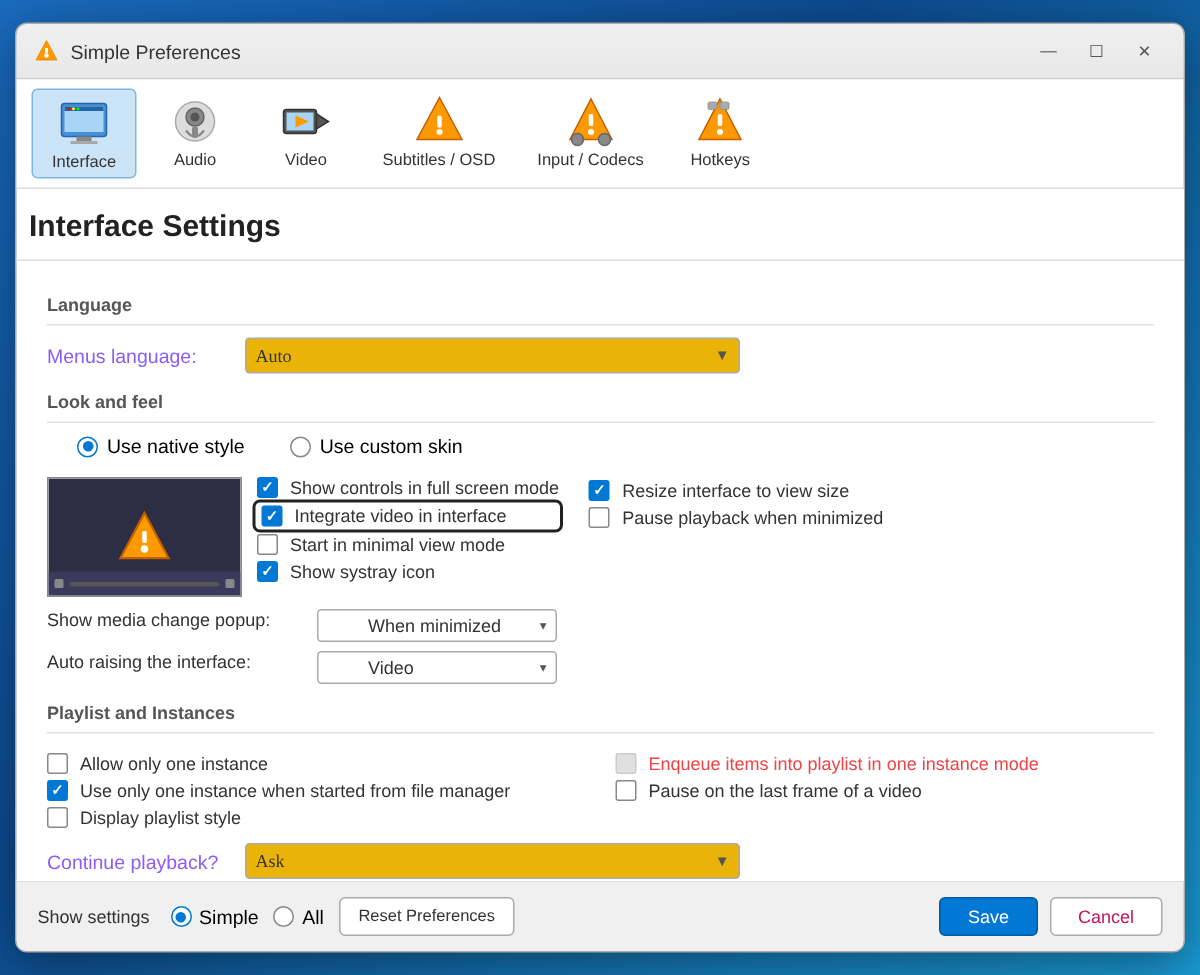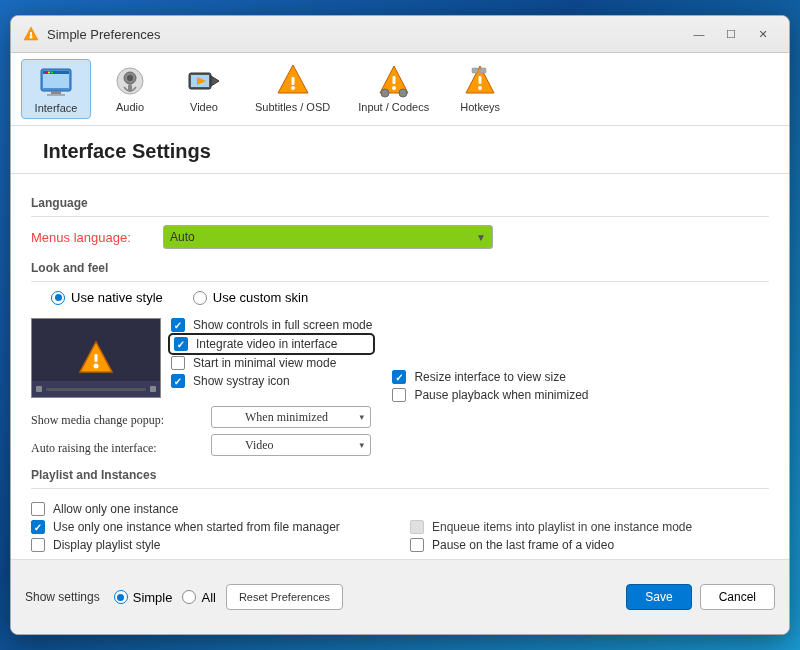--- a/index.html
+++ b/index.html
@@ -98,21 +98,21 @@
     .content-area {
       flex: 1;
       overflow-y: auto;
       padding: 0;
       background: #fff;
     }
     .section-title {
       font-size: 20px;
       font-weight: 600;
       color: #222;
-      padding: 14px 32px 10px;
+      padding: 14px 8px 10px;
       border-bottom: 1px solid #ddd;
     }
 
     .settings-body {
       padding: 10px 20px;
     }
 
     .group-label {
       font-size: 12px;
       font-weight: 600;
@@ -128,34 +128,35 @@
 
     
     .lang-row {
       display: flex;
       align-items: center;
       gap: 12px;
       margin-bottom: 8px;
     }
     .lang-label {
       min-width: 120px;
-      color: #ef4444;
+      color: #8b5cf6;
     }
     .dropdown {
       flex: 1;
       max-width: 330px;
       height: 24px;
       border: 1px solid #aaa;
       border-radius: 3px;
-      background: #84cc16;
+      background: #eab308;
       display: flex;
       align-items: center;
       padding: 0 6px;
       cursor: pointer;
       position: relative;
+      font-family: Liberation Serif, serif;
     }
     .dropdown-text {
       flex: 1;
       font-size: 12px;
       color: #333;
     }
     .dropdown-arrow {
       font-size: 10px;
       color: #555;
     }
@@ -227,36 +228,36 @@
     }
     .cb-box.disabled {
       background: #e0e0e0;
       border-color: #ccc;
     }
     .cb-label {
       color: #333;
       font-size: 12px;
     }
     .cb-label.disabled {
-      color: #404040;
+      color: #ef4444;
     }
 
     
     .cb-row.highlighted {
       outline: 2px solid #222;
       outline-offset: 1px;
       border-radius: 2px;
       padding: 1px 3px;
     }
 
     
     .two-col {
       display: flex;
       gap: 20px;
-      align-items: flex-end;
+      align-items: flex-start;
       margin-top: 13px;
     }
     .col-left {
       flex: 1;
     }
     .col-right {
       flex: 1;
     }
 
     
@@ -289,24 +290,23 @@
       background: #3a3a5c;
       display: flex;
       align-items: center;
       padding: 0 4px;
       gap: 2px;
     }
 
     
     .popup-row {
       display: flex;
-      align-items: flex-end;
+      align-items: flex-start;
       gap: 10px;
       margin-bottom: 6px;
-      font-family: Liberation Serif, serif;
     }
     .popup-label {
       min-width: 170px;
       font-size: 12px;
       color: #333;
     }
     .small-dropdown {
       width: 160px;
       height: 22px;
       border: 1px solid #aaa;
@@ -325,21 +325,21 @@
     }
     .small-dropdown-arrow {
       font-size: 9px;
       color: #555;
     }
 
     
     .bottom-bar {
       background: #f0f0f0;
       border-top: 1px solid #ddd;
-      padding: 24px 14px;
+      padding: 10px 14px;
       display: flex;
       align-items: center;
       gap: 10px;
     }
     .show-settings-label {
       font-size: 12px;
       color: #333;
       margin-right: 4px;
     }
     .bottom-right {
@@ -348,21 +348,21 @@
       gap: 8px;
     }
     .btn {
       height: 26px;
       padding: 0 18px;
       border-radius: 4px;
       border: 1px solid #aaa;
       cursor: pointer;
       font-size: 12px;
       background: #fff;
-      color: #000000;
+      color: #be185d;
     }
     .btn.primary {
       background: #0078d4;
       border-color: #005a9e;
       color: white;
     }
 
     .reset-btn {
       height: 26px;
       padding: 0 12px;

